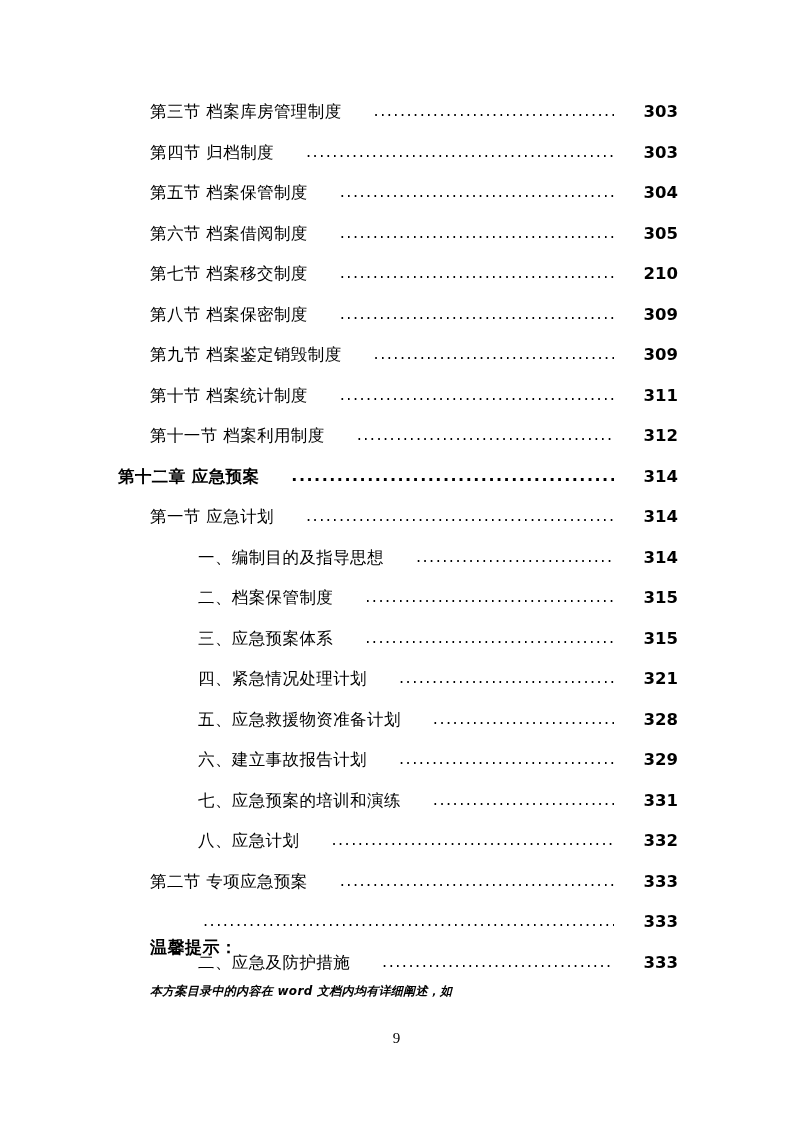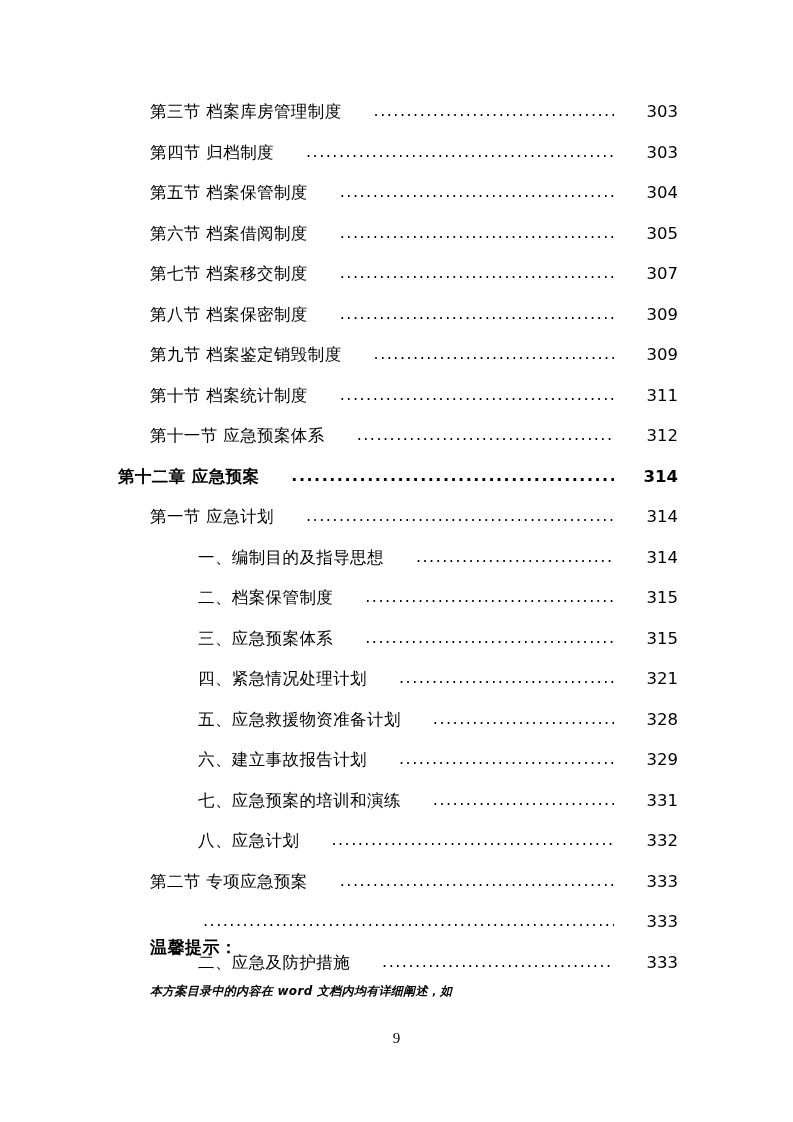--- a/index.html
+++ b/index.html
@@ -51,21 +51,21 @@
     font-size: 16.5px;
   }
 
   
   .lvl-chapter { margin-left: 0px; font-weight: bold; }
   .lvl-chapter .pageno { font-weight: bold; }
   .lvl-section { margin-left: 32px; }
   .lvl-item    { margin-left: 80px; }
 
   .lvl-section .pageno,
-  .lvl-item .pageno { min-width: 34px; }
+  .lvl-item .pageno { min-width: 34px; font-weight: bold; }
 
   .note {
     position: absolute;
     left: 150px;
     top: 925px;
     width: 540px;
   }
   .note-title {
     font-weight: bold;
     font-size: 17px;
@@ -111,39 +111,39 @@
         <span class="pageno">304</span>
       </div>
       <div class="toc-row lvl-section">
         <span class="label">第六节  档案借阅制度</span>
         <span class="dots">.........................................................................................</span>
         <span class="pageno">305</span>
       </div>
       <div class="toc-row lvl-section">
         <span class="label">第七节  档案移交制度</span>
         <span class="dots">.........................................................................................</span>
-        <span class="pageno">307</span>
+        <span class="pageno">210</span>
       </div>
       <div class="toc-row lvl-section">
         <span class="label">第八节  档案保密制度</span>
         <span class="dots">.........................................................................................</span>
         <span class="pageno">309</span>
       </div>
       <div class="toc-row lvl-section">
         <span class="label">第九节  档案鉴定销毁制度</span>
         <span class="dots">.........................................................................................</span>
         <span class="pageno">309</span>
       </div>
       <div class="toc-row lvl-section">
         <span class="label">第十节  档案统计制度</span>
         <span class="dots">.........................................................................................</span>
         <span class="pageno">311</span>
       </div>
       <div class="toc-row lvl-section">
-        <span class="label">第十一节  应急预案体系</span>
+        <span class="label">第十一节  档案利用制度</span>
         <span class="dots">.........................................................................................</span>
         <span class="pageno">312</span>
       </div>
       <div class="toc-row lvl-chapter">
         <span class="label">第十二章  应急预案</span>
         <span class="dots">.........................................................................................</span>
         <span class="pageno">314</span>
       </div>
       <div class="toc-row lvl-section">
         <span class="label">第一节  应急计划</span>

